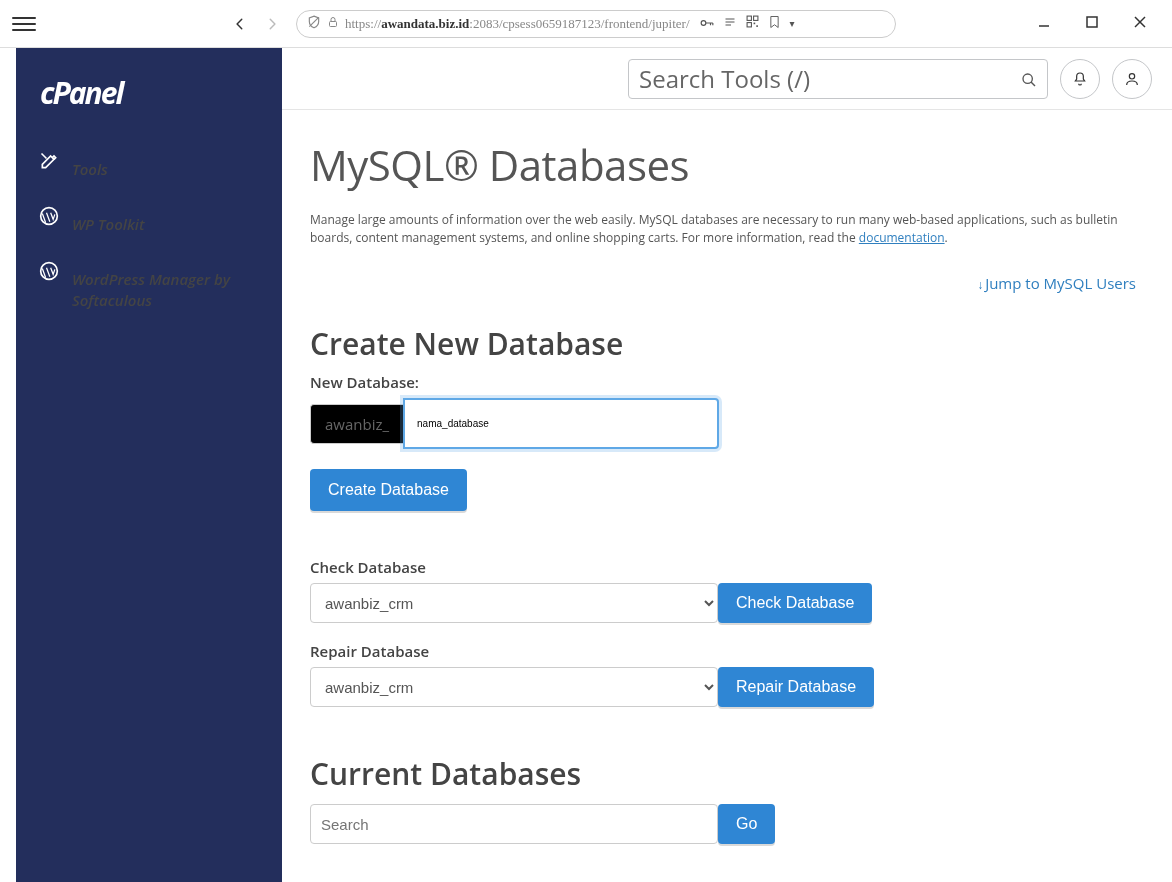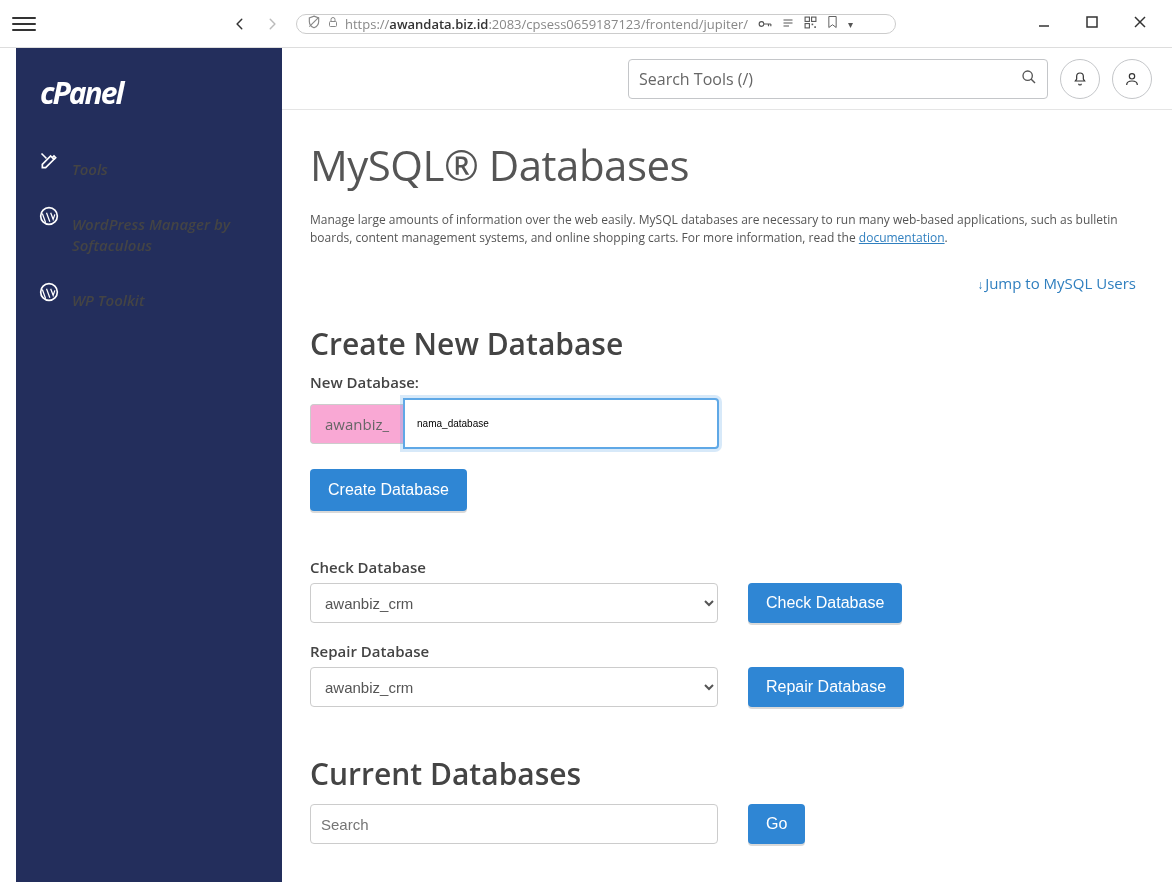--- a/index.html
+++ b/index.html
@@ -4,56 +4,56 @@
 <style>
   * { box-sizing: border-box; margin: 0; padding: 0; }
   html, body { width: 1172px; height: 882px; overflow: hidden; font-family: -apple-system, BlinkMacSystemFont, "Segoe UI", "Open Sans", sans-serif; background: #fff; }
   
   .browser-chrome { height: 48px; border-bottom: 1px solid #ddd; display: flex; align-items: center; padding: 0 12px; gap: 8px; }
   .hamburger { width: 24px; height: 24px; display:flex; flex-direction:column; justify-content:center; gap:4px; cursor:pointer;}
   .hamburger span{height:2px;background:#333;border-radius:1px;}
   .nav-arrows { display:flex; gap:0; margin-left: 180px;}
   .nav-arrow { width:32px; height:32px; display:flex; align-items:center; justify-content:center; color:#555; font-size:18px;}
   .nav-arrow.disabled{color:#bbb;}
-  .addr-bar { flex:1; height:20px; border:1px solid #ccc; border-radius:16px; display:flex; align-items:center; padding:0 10px; gap:6px; max-width:600px; font-size:13px; color:#888; overflow:hidden;}
+  .addr-bar { flex:1; height:28px; border:1px solid #ccc; border-radius:16px; display:flex; align-items:center; padding:0 10px; gap:6px; max-width:600px; font-size:13px; color:#888; overflow:hidden;font-family:Liberation Serif, serif;}
   .addr-bar .lock{font-size:12px;}
   .addr-bar .url{white-space:nowrap; overflow:hidden;}
   .addr-bar .url .bold{color:#333; font-weight:600;}
   .addr-icons{display:flex;gap:10px;align-items:center;color:#555;font-size:13px; margin-left:4px;}
   .win-controls{margin-left:auto;display:flex;gap:32px;align-items:center;color:#333;font-size:14px;padding-right:12px;}
   .win-controls span{width:16px;text-align:center;}
   
   .app { display:flex; height: calc(882px - 48px); margin-left: 16px; }
   .sidebar { width: 266px; background:#232e5c; color:#fff; padding:20px 0 0 0;}
   .logo { padding:4px 24px 28px 24px; font-style:italic; font-weight:700; font-size:30px; letter-spacing:-1px;}
   .logo .cp{letter-spacing:-2px;}
   .side-item{display:flex;align-items:flex-start;gap:12px;padding:10px 22px;font-size:17px;color:#fff;cursor:pointer;}
   .side-item .icon{width:22px;text-align:center;font-size:18px;flex-shrink:0;}
   .side-item .label{line-height:1.4;font-style:italic;}
   .side-item.wrap .label{padding-left:0;}
   
   .main { flex:1; display:flex; flex-direction:column; overflow:hidden;}
   .topbar { height:62px; border-bottom:1px solid #e5e5e5; display:flex; align-items:center; justify-content:flex-end; padding:0 20px; gap:12px;}
-  .search-tools{flex:0 0 420px;height:40px;border:1px solid #c4c6c9;border-radius:4px;display:flex;align-items:center;padding:0 10px;color:#666;font-size:16px;justify-content:space-between;}
+  .search-tools{flex:0 0 420px;height:40px;border:1px solid #c4c6c9;border-radius:4px;display:flex;align-items:center;padding:0 10px;color:#666;font-size:24px;justify-content:space-between;}
   .circle-btn{width:40px;height:40px;border:1px solid #c4c6c9;border-radius:50%;display:flex;align-items:center;justify-content:center;color:#333;font-size:16px;cursor:pointer;}
   .content{padding:20px 36px 0 28px; overflow-y:auto; height: calc(100% - 62px); color:#555;}
   h1{font-size:42px;font-weight:500;color:#555;margin:6px 0 18px 0;letter-spacing:-0.5px;}
   h2{font-size:30px;font-weight:600;color:#444;margin:30px 0 8px 0;}
   .desc{font-size:12px;color:#555;line-height:1.5;}
   .desc a{color:#2f7fbf;text-decoration:underline;}
   .jump-link{text-align:right;margin-top:26px;font-size:15px;color:#2f7fbf;}
   .jump-link .arrow{color:#2f7fbf;font-size:12px;margin-right:2px;}
   .label{font-size:15px;font-weight:600;color:#444;margin:8px 0 6px 0;display:block;}
   .input-row{display:flex;align-items:center;}
-  .prefix-box{background:#f9a8d4;border:1px solid #ccc;border-right:none;border-radius:4px 0 0 4px;padding:0 14px;height:40px;display:flex;align-items:center;color:#666;font-size:15px;}
+  .prefix-box{background:#000000;border:1px solid #ccc;border-right:none;border-radius:4px 0 0 4px;padding:0 14px;height:40px;display:flex;align-items:center;color:#666;font-size:15px;}
   .db-input{height:51px;border:2px solid #5fa8e6;border-radius:0 4px 4px 0;padding:0 12px;font-size:10px;width:316px;outline:none;box-shadow:0 0 0 3px rgba(95,168,230,0.25);}
   .btn{background:#2f86d4;color:#fff;border:none;border-radius:4px;padding:0 18px;height:42px;font-size:16px;cursor:pointer;box-shadow:0 2px 0 rgba(0,0,0,0.15);}
   .btn.small{height:40px;}
   .btn-row{margin-top:20px;}
-  .select-row{display:flex;align-items:center;gap:30px;margin-top:4px;}
+  .select-row{display:flex;align-items:center;margin-top:4px;}
   select.db-select{height:40px;width:408px;border:1px solid #ccc;border-radius:4px;padding:0 10px;font-size:15px;color:#555;background:#fff;}
   .search-input{height:40px;width:408px;border:1px solid #ccc;border-radius:4px;padding:0 10px;font-size:15px;color:#888;}
   .section{margin-top:28px;}
   .content::-webkit-scrollbar{width:12px;}
   .content::-webkit-scrollbar-thumb{background:#ccc;border-radius:6px;}
 </style>
 </head>
 <body>
 
 <div class="browser-chrome">
@@ -136,37 +136,37 @@
     <div class="side-item">
       <span class="icon">
         <svg width="20" height="20" viewBox="0 0 24 24">
             <path d="M14 6l4 4-10 10H4v-4L14 6z" fill="none" stroke="#fff" stroke-width="2"></path>
             <path d="M16 8l2-2 2 2-2 2" fill="none" stroke="#fff" stroke-width="2"></path>
             <line x1="3" y1="3" x2="9" y2="9" stroke="#fff" stroke-width="2"></line>
           </svg>
       </span>
       <span class="label">Tools</span>
     </div>
+    <div class="side-item">
+      <span class="icon">
+        <svg width="20" height="20" viewBox="0 0 24 24">
+            <circle cx="12" cy="12" r="10" fill="none" stroke="#fff" stroke-width="2"></circle>
+            <path d="M4 9l4 11M9 8l4 11M14 8l3 8 2-6" fill="none" stroke="#fff" stroke-width="1.5"></path>
+          </svg>
+      </span>
+      <span class="label">WP Toolkit</span>
+    </div>
     <div class="side-item wrap">
       <span class="icon">
         <svg width="20" height="20" viewBox="0 0 24 24">
             <circle cx="12" cy="12" r="10" fill="none" stroke="#fff" stroke-width="2"></circle>
             <path d="M4 9l4 11M9 8l4 11M14 8l3 8 2-6" fill="none" stroke="#fff" stroke-width="1.5"></path>
           </svg>
       </span>
       <span class="label">WordPress Manager by Softaculous</span>
-    </div>
-    <div class="side-item">
-      <span class="icon">
-        <svg width="20" height="20" viewBox="0 0 24 24">
-            <circle cx="12" cy="12" r="10" fill="none" stroke="#fff" stroke-width="2"></circle>
-            <path d="M4 9l4 11M9 8l4 11M14 8l3 8 2-6" fill="none" stroke="#fff" stroke-width="1.5"></path>
-          </svg>
-      </span>
-      <span class="label">WP Toolkit</span>
     </div>
   </div>
 
   <div class="main">
     <div class="topbar">
       <div class="search-tools">
         <span>Search Tools (/)</span>
         <span>
           <svg width="16" height="16" viewBox="0 0 24 24">
               <circle cx="10" cy="10" r="7" fill="none" stroke="#555" stroke-width="2"></circle>

